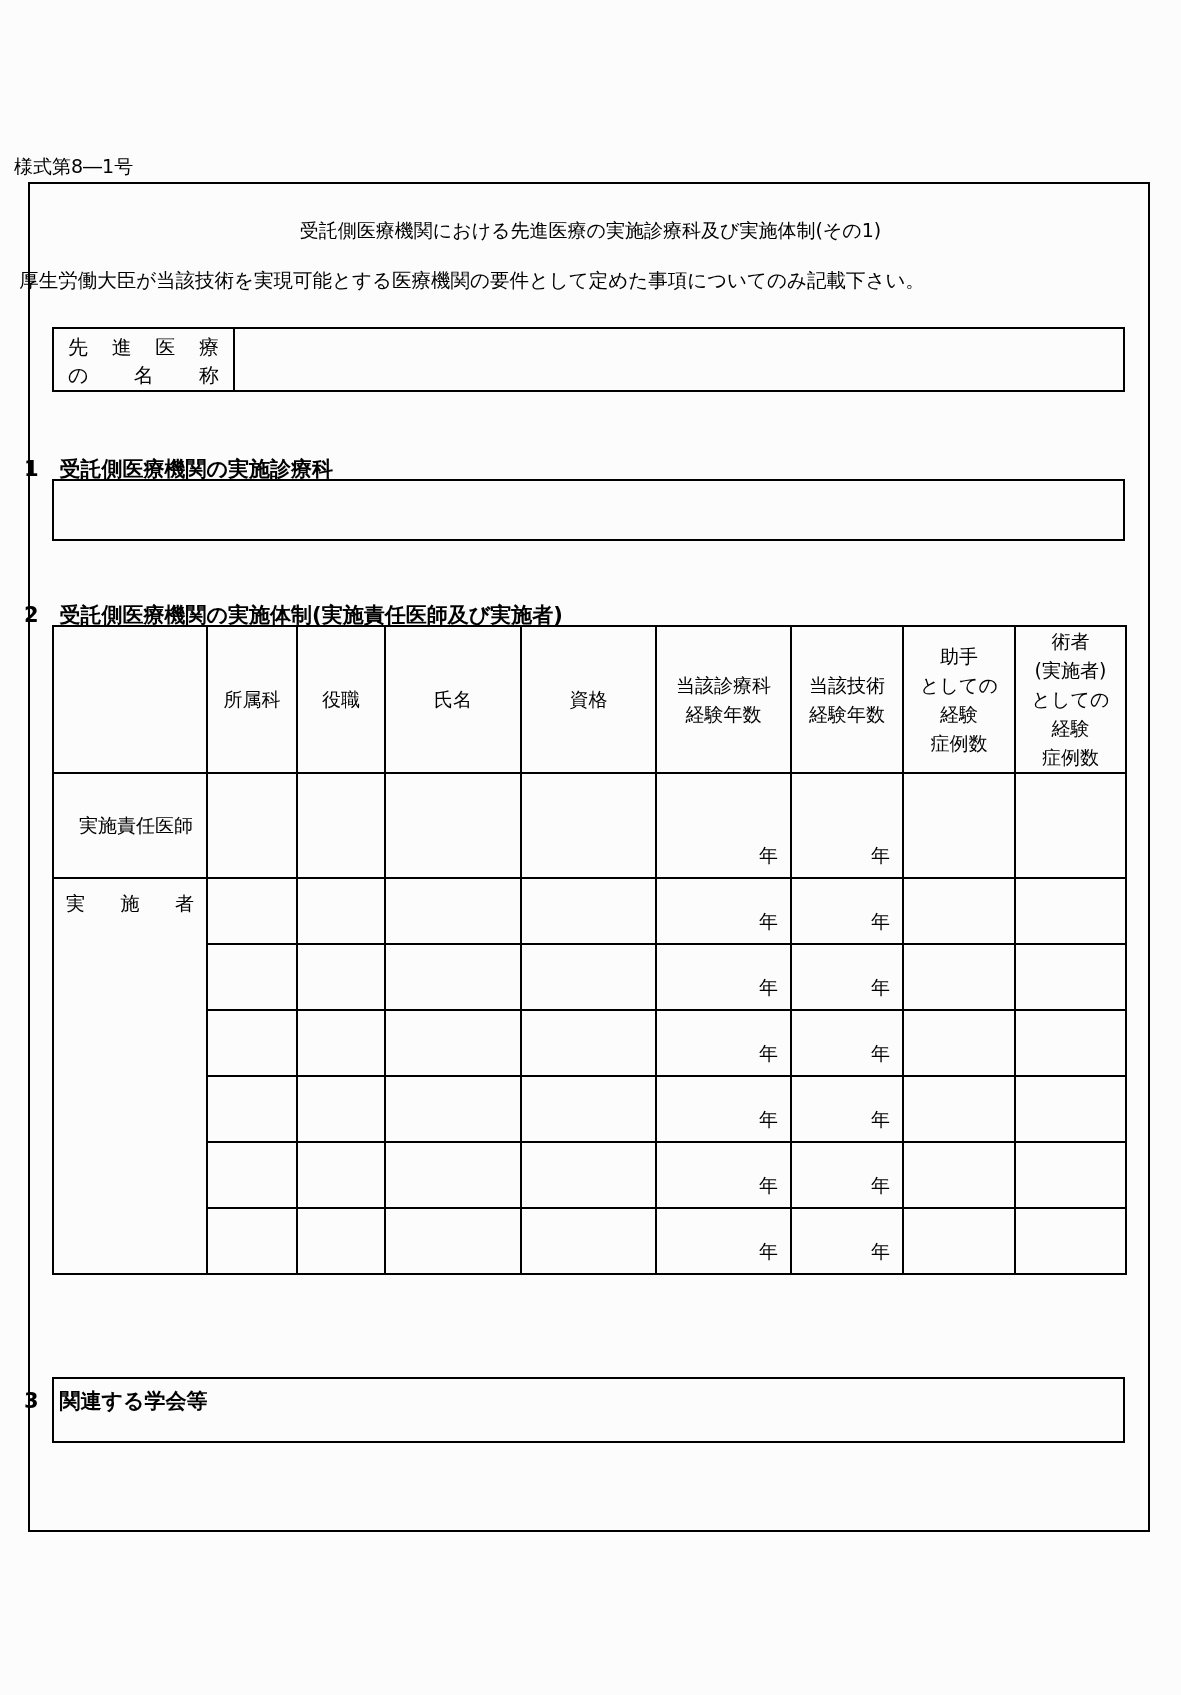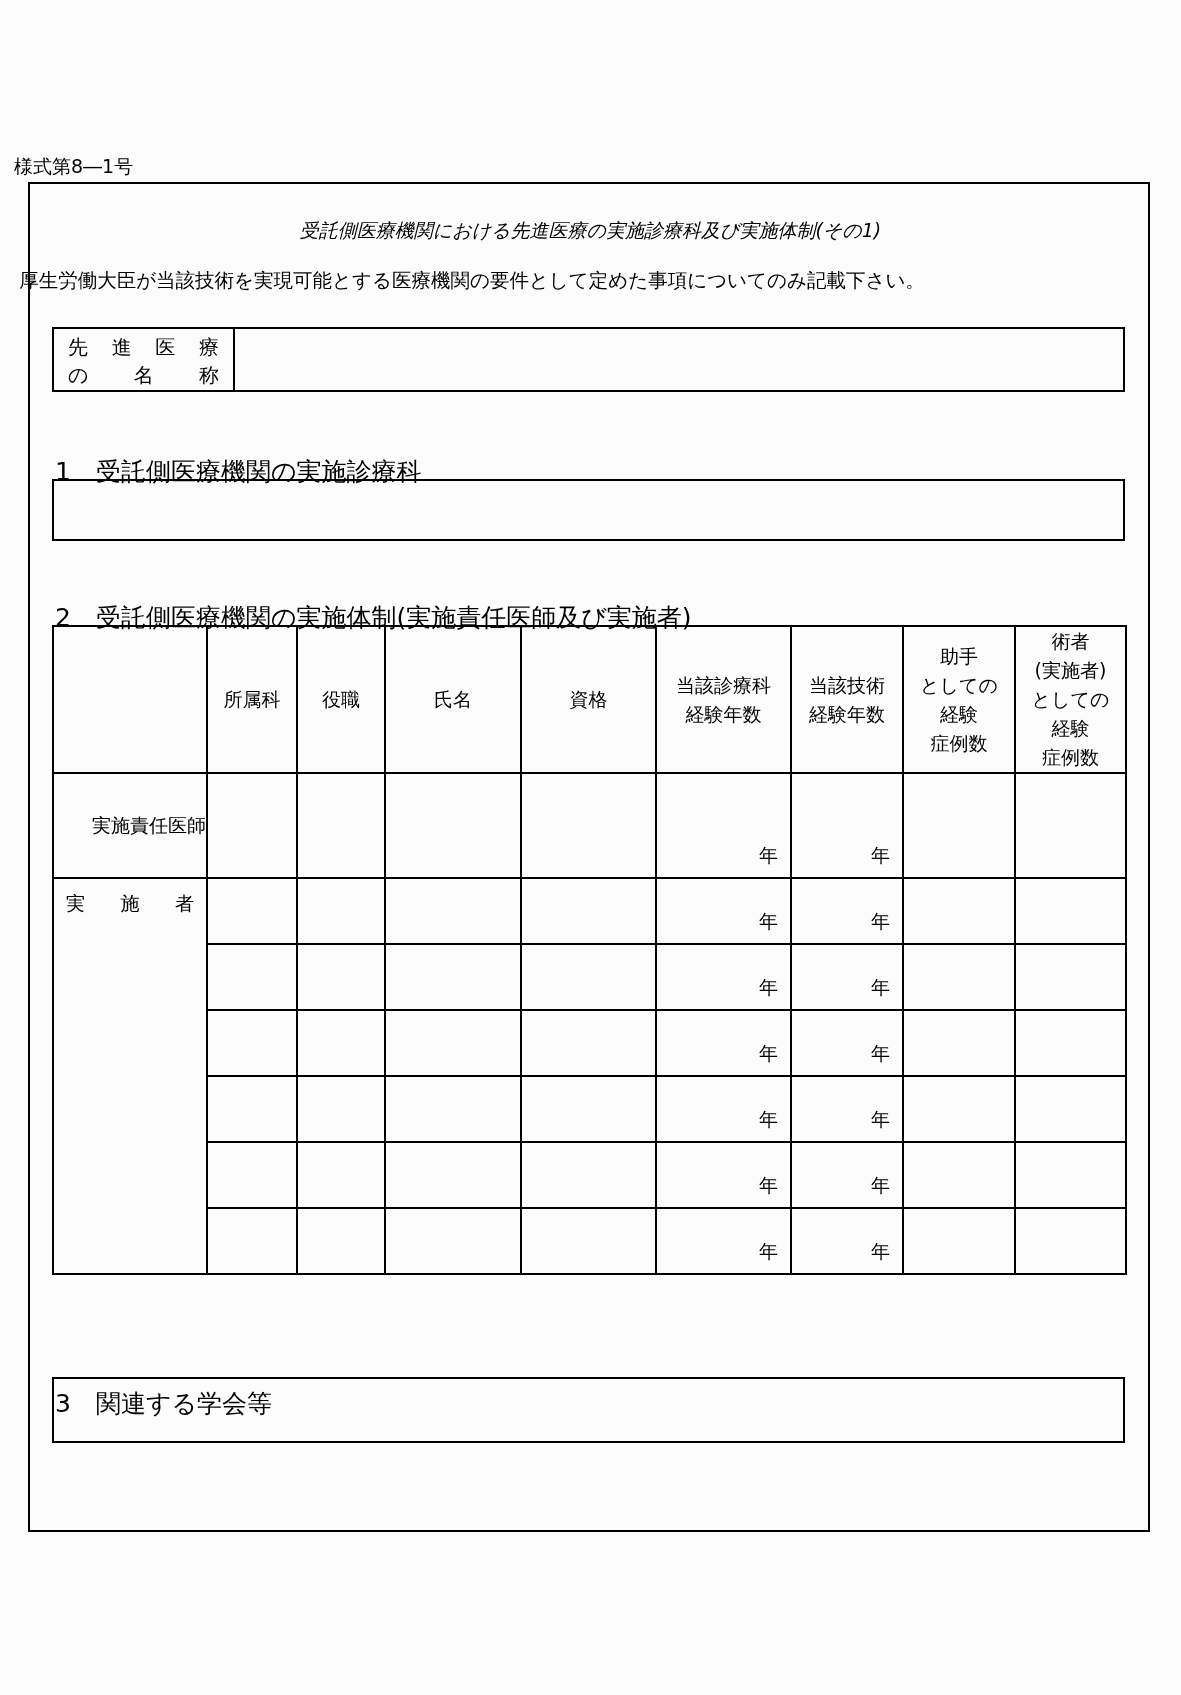--- a/index.html
+++ b/index.html
@@ -1,35 +1,35 @@
 <!DOCTYPE html>
 <html><head>
 <meta charset="utf-8">
 <style>
   html, body { margin:0; padding:0; background:#fcfcfc; }
   body { width:1181px; height:1695px; position:relative; overflow:hidden;
          font-family:"DejaVu Sans", "Liberation Sans", sans-serif; color:#000; }
   .abs { position:absolute; }
   .form-number { left:14px; top:154px; font-size:19px; letter-spacing:0; }
   .frame { left:28px; top:182px; width:1122px; height:1350px; border:2px solid #000; box-sizing:border-box; }
-  .title { left:0; width:1181px; top:218px; text-align:center; font-size:19px; box-sizing:border-box;font-style:italic; }
+  .title { left:0; width:1181px; top:218px; text-align:center; font-size:19px; box-sizing:border-box; }
   .subtitle { left:0; width:944px; top:267px; text-align:center; font-size:19.5px; }
   .name-box { left:52px; top:327px; width:1073px; height:65px; border:2px solid #000; box-sizing:border-box; display:flex; }
   .name-label { width:181px; border-right:2px solid #000; box-sizing:border-box; font-size:20px; padding:4px 14px 0 14px; line-height:28px; }
   .name-label .row { display:flex; justify-content:space-between; }
   .name-value { flex:1; }
-  .sec-label { left:55px; font-size:25px; }
+  .sec-label { left:24px; font-size:21px;font-weight:bold; }
   .box { left:52px; width:1073px; border:2px solid #000; box-sizing:border-box; }
   table.staff { position:absolute; left:52px; top:625px; width:1073px; border-collapse:collapse; table-layout:fixed; font-size:19px; }
   table.staff td, table.staff th { border:2px solid #000; padding:0; font-weight:normal; }
   table.staff th { height:143px; text-align:center; vertical-align:middle; line-height:29px; }
   .row-main td { height:95px; }
   .row-sub td { height:56px; }
   .yr { text-align:right; vertical-align:bottom; padding-right:12px !important; padding-bottom:8px !important; }
-  .role-label { vertical-align:middle; text-align:right; padding-left:12px !important;margin-left:8px; }
+  .role-label { vertical-align:middle; text-align:center; padding-left:12px !important;margin-left:8px; }
   .role-spaced { vertical-align:top; padding:12px 12px 0 12px !important; }
   .role-spaced .sp { display:flex; justify-content:space-between; }
 </style>
 </head>
 <body>
 
 <div class="abs form-number">様式第8―1号</div>
 
 <div class="abs frame"></div>
 

